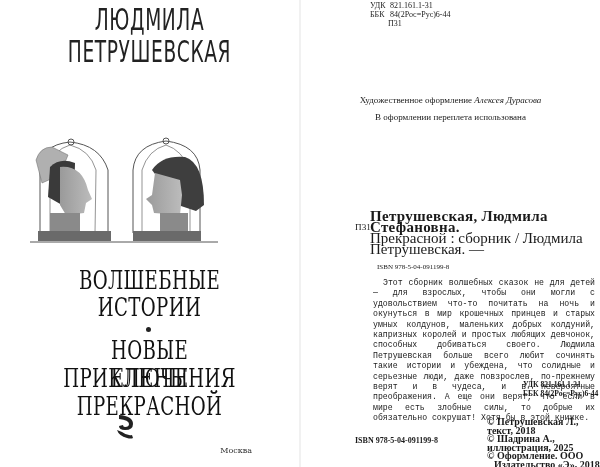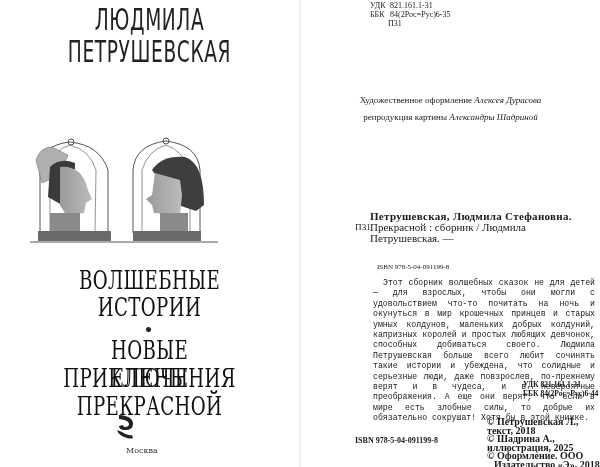--- a/index.html
+++ b/index.html
@@ -17,38 +17,38 @@
   .art { position:absolute; left:30px; top:95px; width:240px; height:150px; }
 
   .title { position:absolute; left:0; width:299px; text-align:center; font-family:"DejaVu Serif", serif; color:#111; transform:scaleX(0.7); transform-origin:center; letter-spacing:0.5px; }
   .t1 { top:266px; font-size:26px; line-height:28px; }
   .t2 { top:293px; font-size:26px; line-height:28px; }
   .dot { position:absolute; left:146px; top:327px; width:5px; height:5px; border-radius:50%; background:#222; }
   .t3 { top:336px; font-size:26px; line-height:28px; }
   .t4 { top:364px; font-size:26px; line-height:28px; }
 
   .logo { position:absolute; left:113px; top:412px; width:26px; height:28px; }
-  .city { position:absolute; left:16px; width:252px; text-align:center; font-family:"DejaVu Serif", serif; font-size:8px; color:#333; }
+  .city { position:absolute; left:0; width:252px; text-align:right; font-family:"DejaVu Serif", serif; font-size:8px; color:#333; }
   .city.c1 { top:446px; }
   .city.c2 { top:455px; }
 
   .serif { font-family:"Liberation Serif", serif; }
   .small { position:absolute; font-size:8px; line-height:9px; color:#1a1a1a; }
   .udk-top { left:69px; top:1px; }
   .udk-top div { white-space:nowrap; }
   .udk-top .code { display:inline-block; width:18px; }
   .udk-top .p31 { padding-left:18px; }
 
   .center-block { position:absolute; left:0; width:299px; text-align:center; font-size:9px; line-height:11px; }
   .cb1 { top:65px; }
   .cb2 { top:95px; }
   .cb3 { top:112px; }
   .center-block i { font-style:italic; }
 
-  .biblio { position:absolute; left:69px; top:211px; width:225px; font-size:11px; line-height:11px; }
+  .biblio { position:absolute; left:69px; top:211px; width:225px; font-size:15px; line-height:11px; }
   .biblio .head { font-weight:bold; letter-spacing:0.3px; }
   .biblio .indent { text-indent:10px; }
   .p31-left { position:absolute; left:54px; top:222px; font-size:9.2px; }
   .isbn-small { position:absolute; left:76px; top:263px; font-size:7px; }
 
   .annot { position:absolute; left:72px; top:278px; width:222px; font-size:8.2px; line-height:10.4px; text-align:justify; }
   .annot p { text-indent:10px;font-family:Liberation Mono, monospace; }
 
   .udk-bottom { position:absolute; left:222px; top:380px; font-size:7.6px; line-height:9px; font-weight:bold; font-family:"Liberation Serif", serif; }
 
@@ -107,29 +107,29 @@
     <path d="M4 18 Q6 24 14 26 Q18 27 20 26 L19 23 Q14 24 9 20 Z" fill="#222"></path>
   </svg>
   <div class="city c1">Москва</div>
 </div>
 
 <div class="spine"></div>
 
 <div class="page right serif">
   <div class="small udk-top">
     <div><span class="code">УДК</span> <span>821.161.1-31</span></div>
-    <div><span class="code">ББК</span> <span>84(2Рос=Рус)6-35</span></div>
+    <div><span class="code">ББК</span> <span>84(2Рос=Рус)6-44</span></div>
     <div class="p31">П31</div>
   </div>
 
   <div class="center-block cb2">
     <span>Художественное оформление </span><i>Алексея Дурасова</i>
   </div>
   <div class="center-block cb3">
-    <div><span>репродукция картины </span><i>Александры Шадриной</i></div>
+    <div>В оформлении переплета использована</div>
   </div>
 
   <div class="p31-left">П31</div>
   <div class="biblio">
     <div class="head">Петрушевская, Людмила Стефановна.</div>
     <div>Прекрасной : сборник / Людмила Петрушевская. —</div>
   </div>
   <div class="isbn-small">ISBN 978-5-04-091199-8</div>
 
   <div class="annot">

